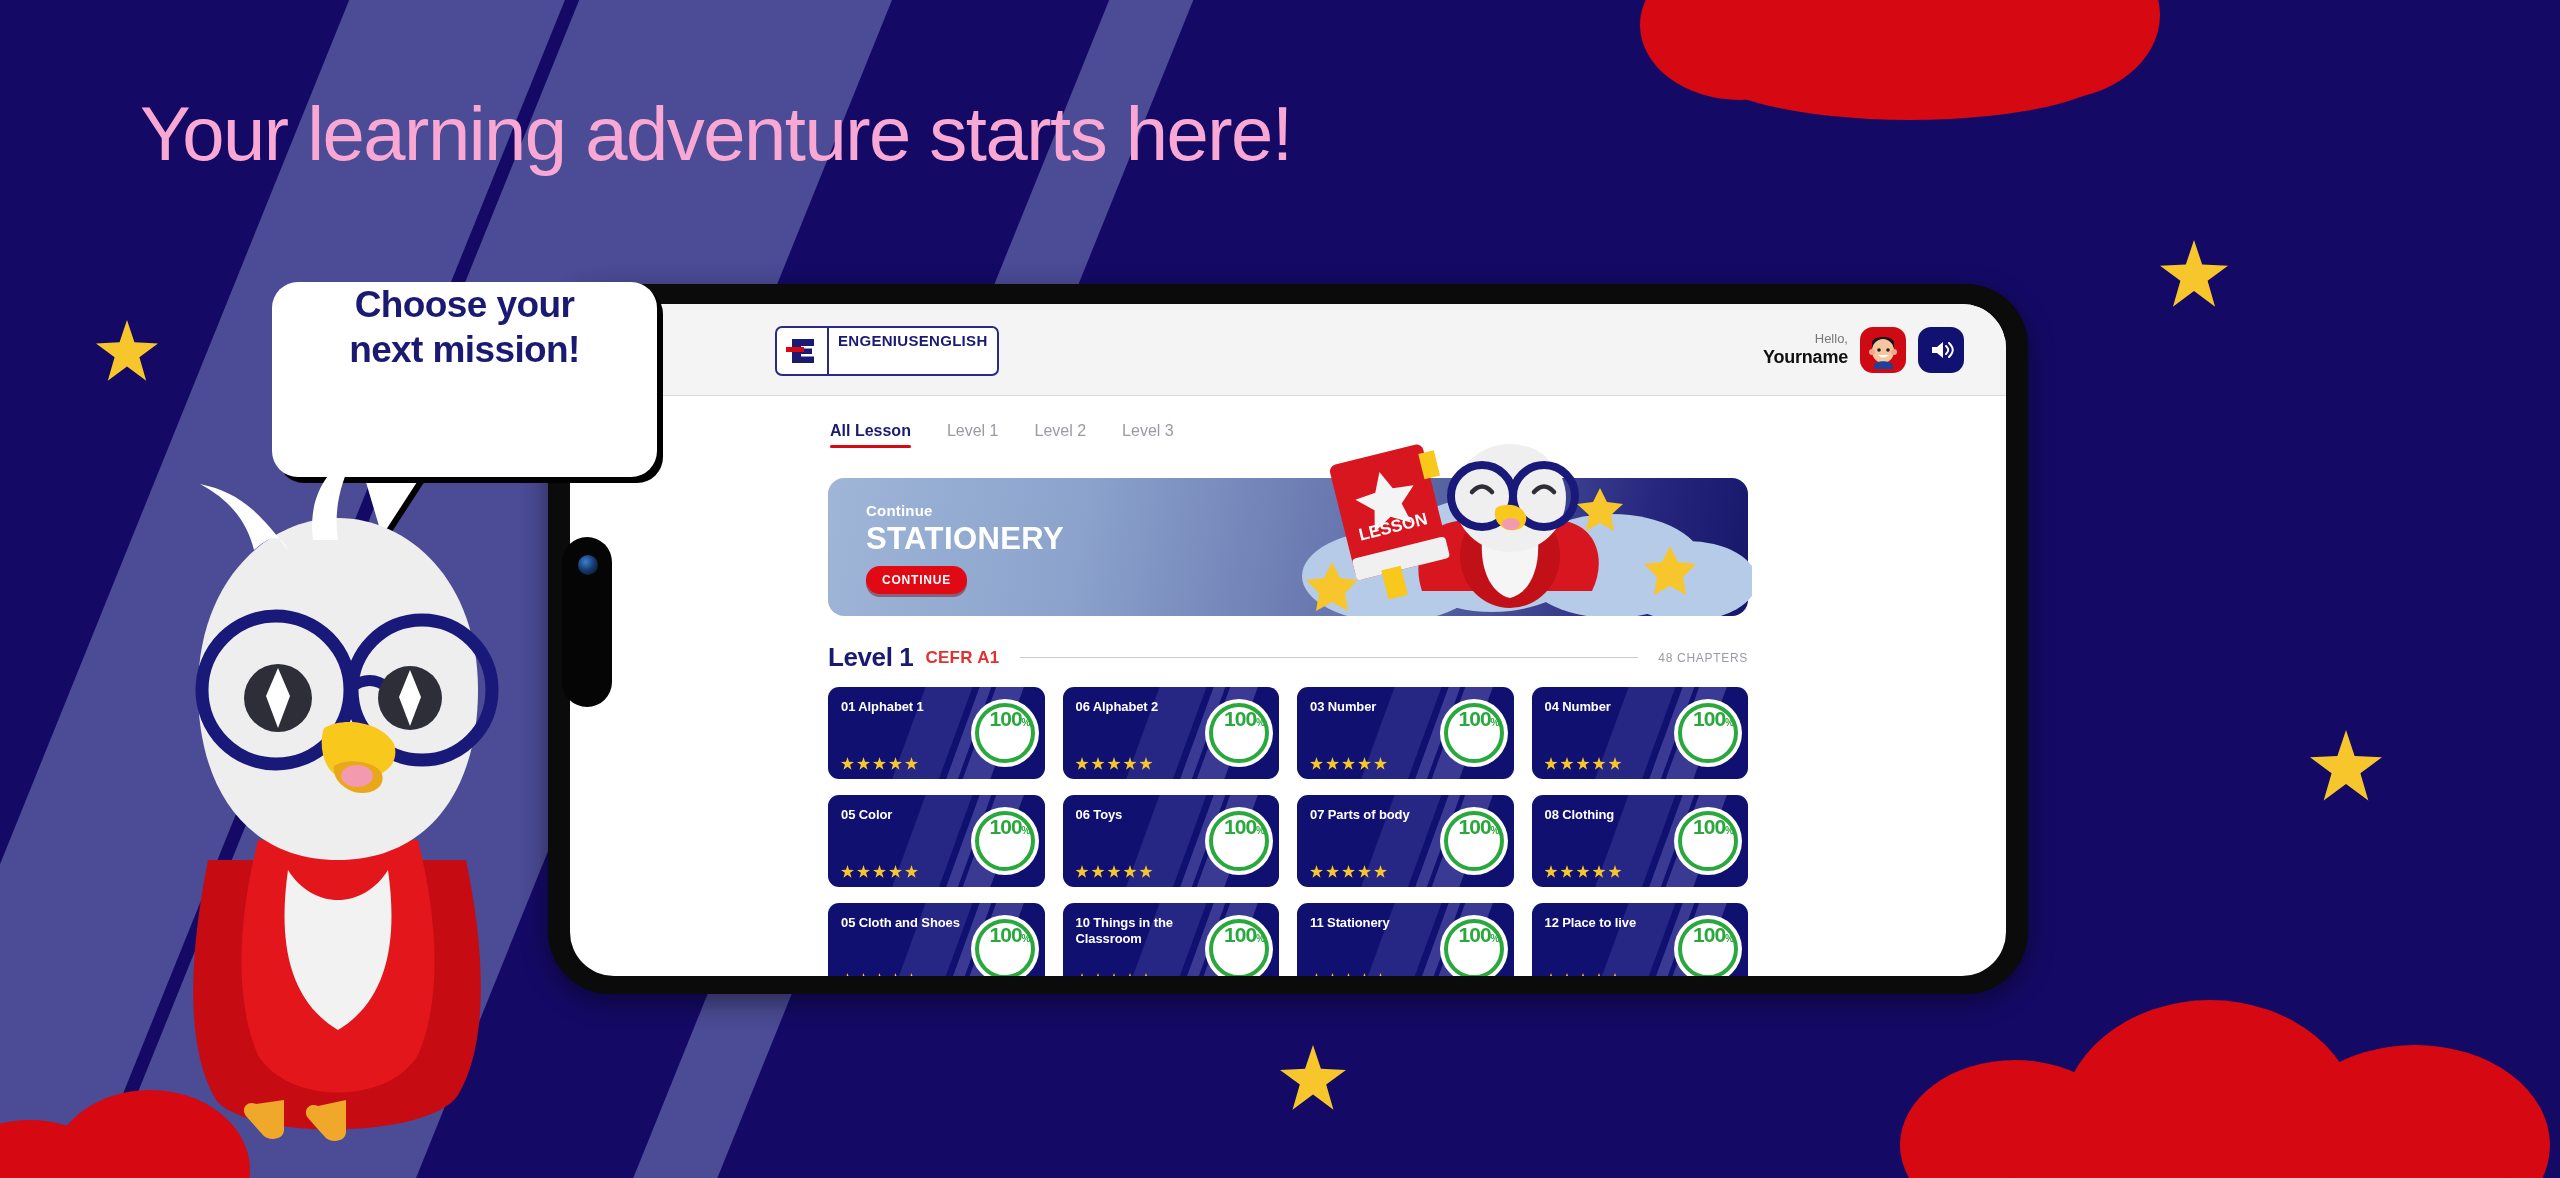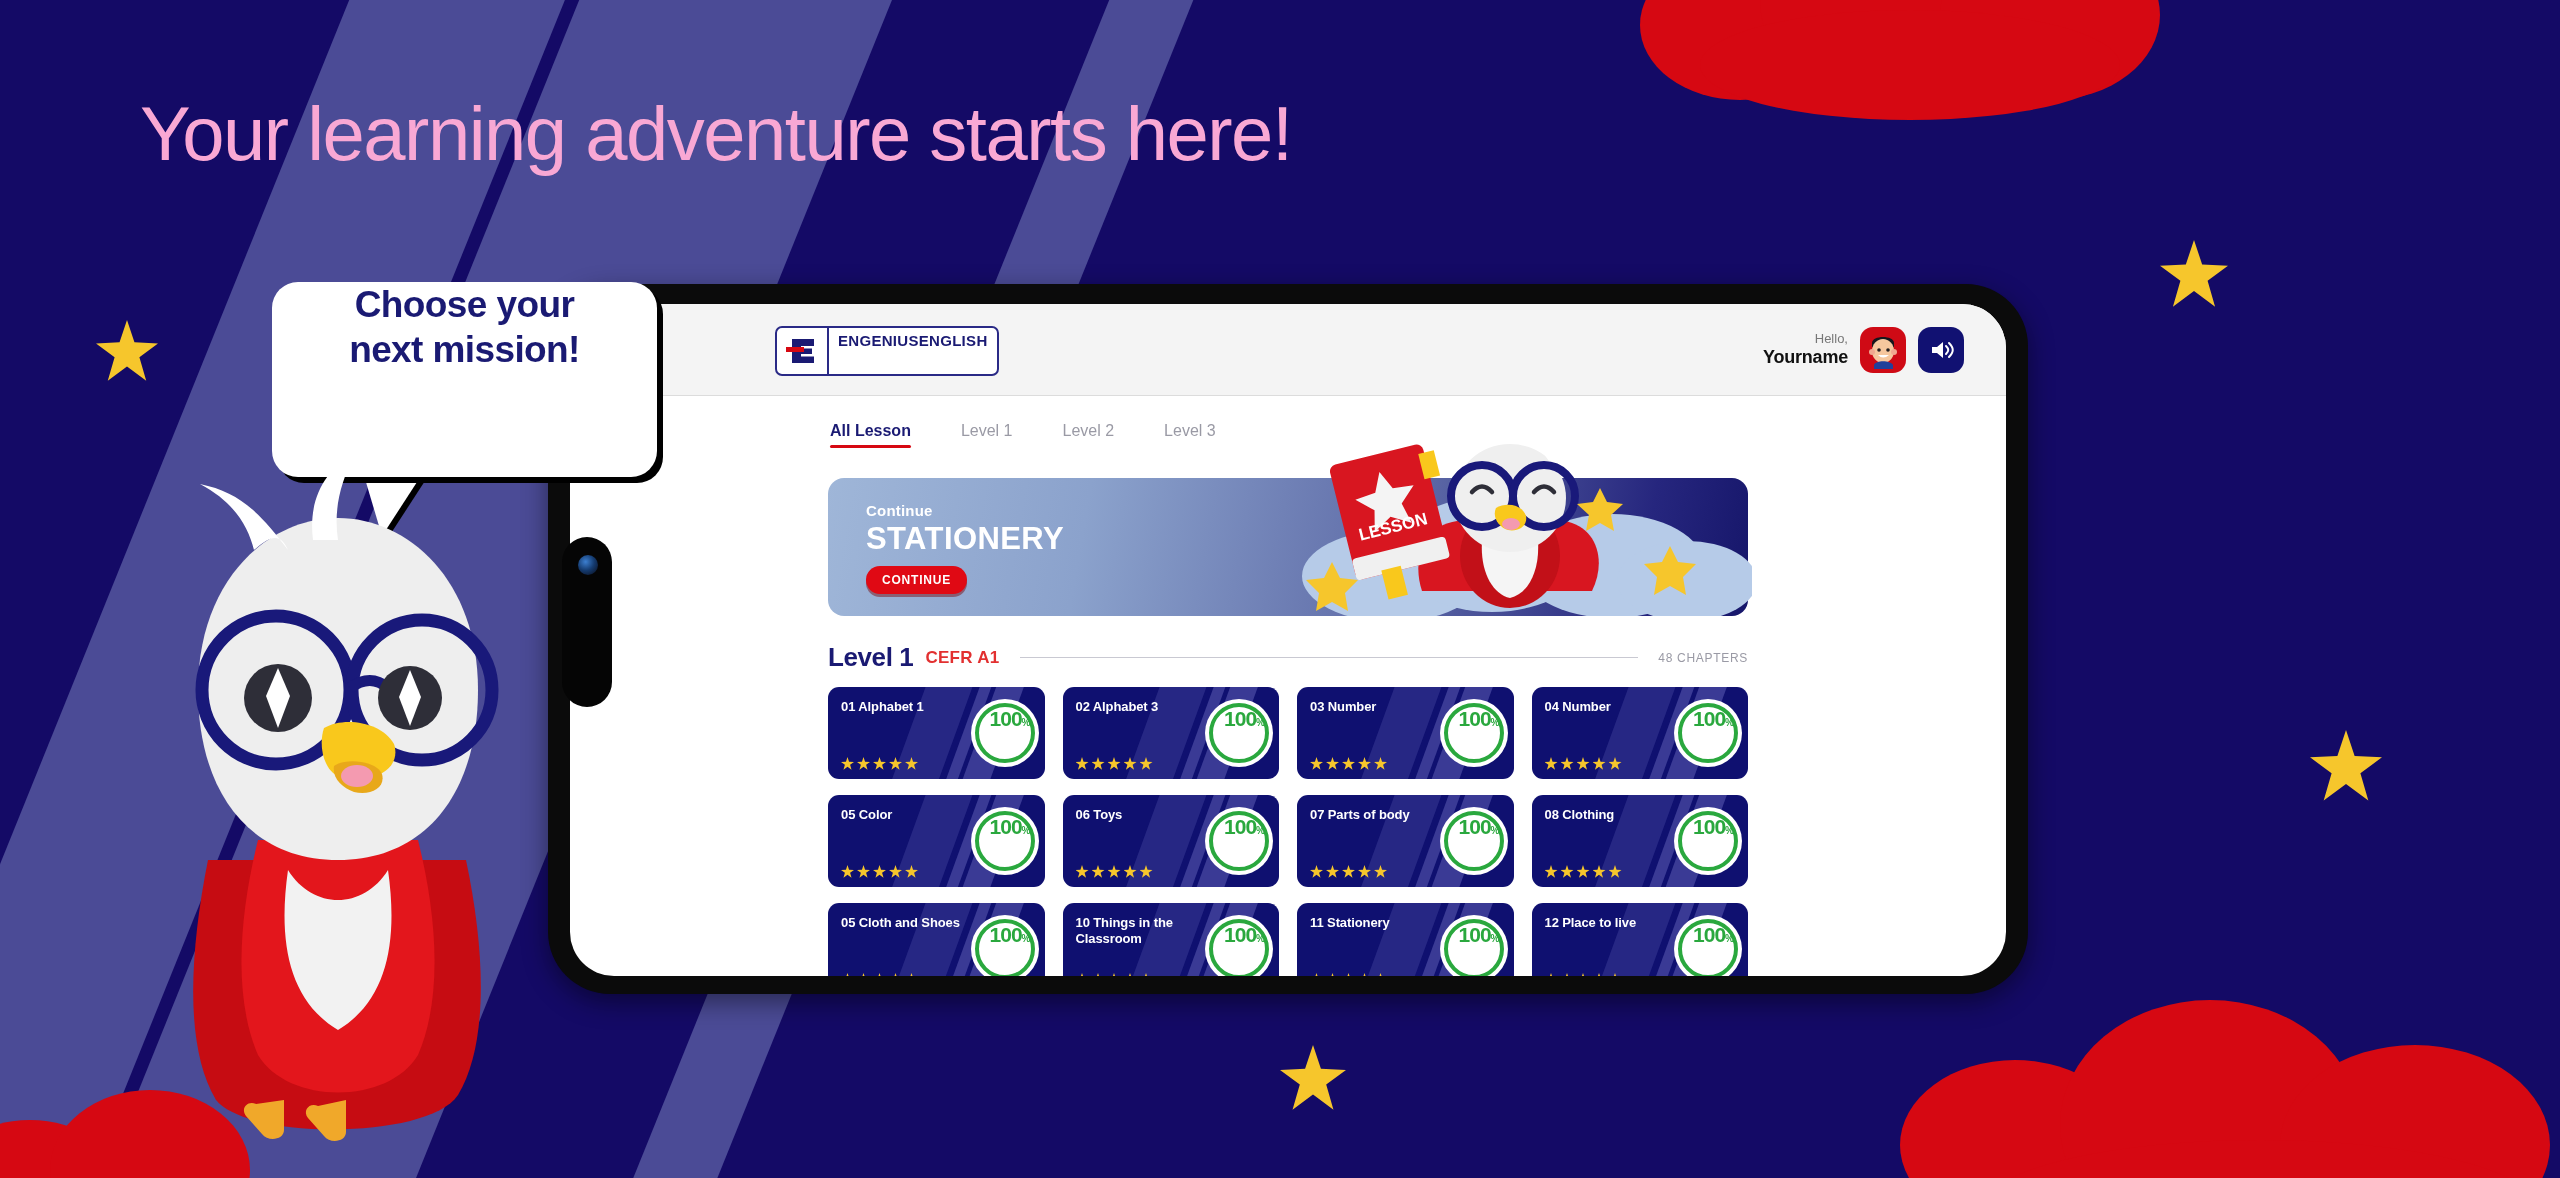--- a/index.html
+++ b/index.html
@@ -154,21 +154,21 @@
     width: 46px; height: 46px; border-radius: 13px;
     background: #cf0a15; position: relative; overflow: hidden;
   }
   #sound-btn {
     width: 46px; height: 46px; border-radius: 13px;
     background: #111172;
     display: flex; align-items: center; justify-content: center;
   }
 
   
-  #tabs { display: flex; gap: 50px; padding: 26px 0 0 260px; }
+  #tabs { display: flex; gap: 36px; padding: 26px 0 0 260px; }
   .tab { font-size: 16px; color: #9a9aa5; position: relative; padding-bottom: 8px; cursor: pointer; }
   .tab.active { color: #1a1a73; font-weight: 800; }
   .tab.active::after {
     content: ""; position: absolute; left: 0; right: 0; bottom: 0;
     height: 3px; background: #d60812; border-radius: 2px;
   }
 
   
   #banner {
     position: relative;
@@ -446,21 +446,21 @@
             <span class="badge-num">100</span>
             <span class="badge-pct">%</span>
           </div>
         </div>
         <div class="card">
           <div class="card-stripes">
             <i class="a"></i>
             <i class="b"></i>
             <i class="c"></i>
           </div>
-          <div class="card-title">02 Alphabet 3</div>
+          <div class="card-title">06 Alphabet 2</div>
           <div class="card-stars">
             <span class="star-s"></span>
             <span class="star-s"></span>
             <span class="star-s"></span>
             <span class="star-s"></span>
             <span class="star-s"></span>
           </div>
           <div class="card-badge">
             <span class="badge-num">100</span>
             <span class="badge-pct">%</span>

